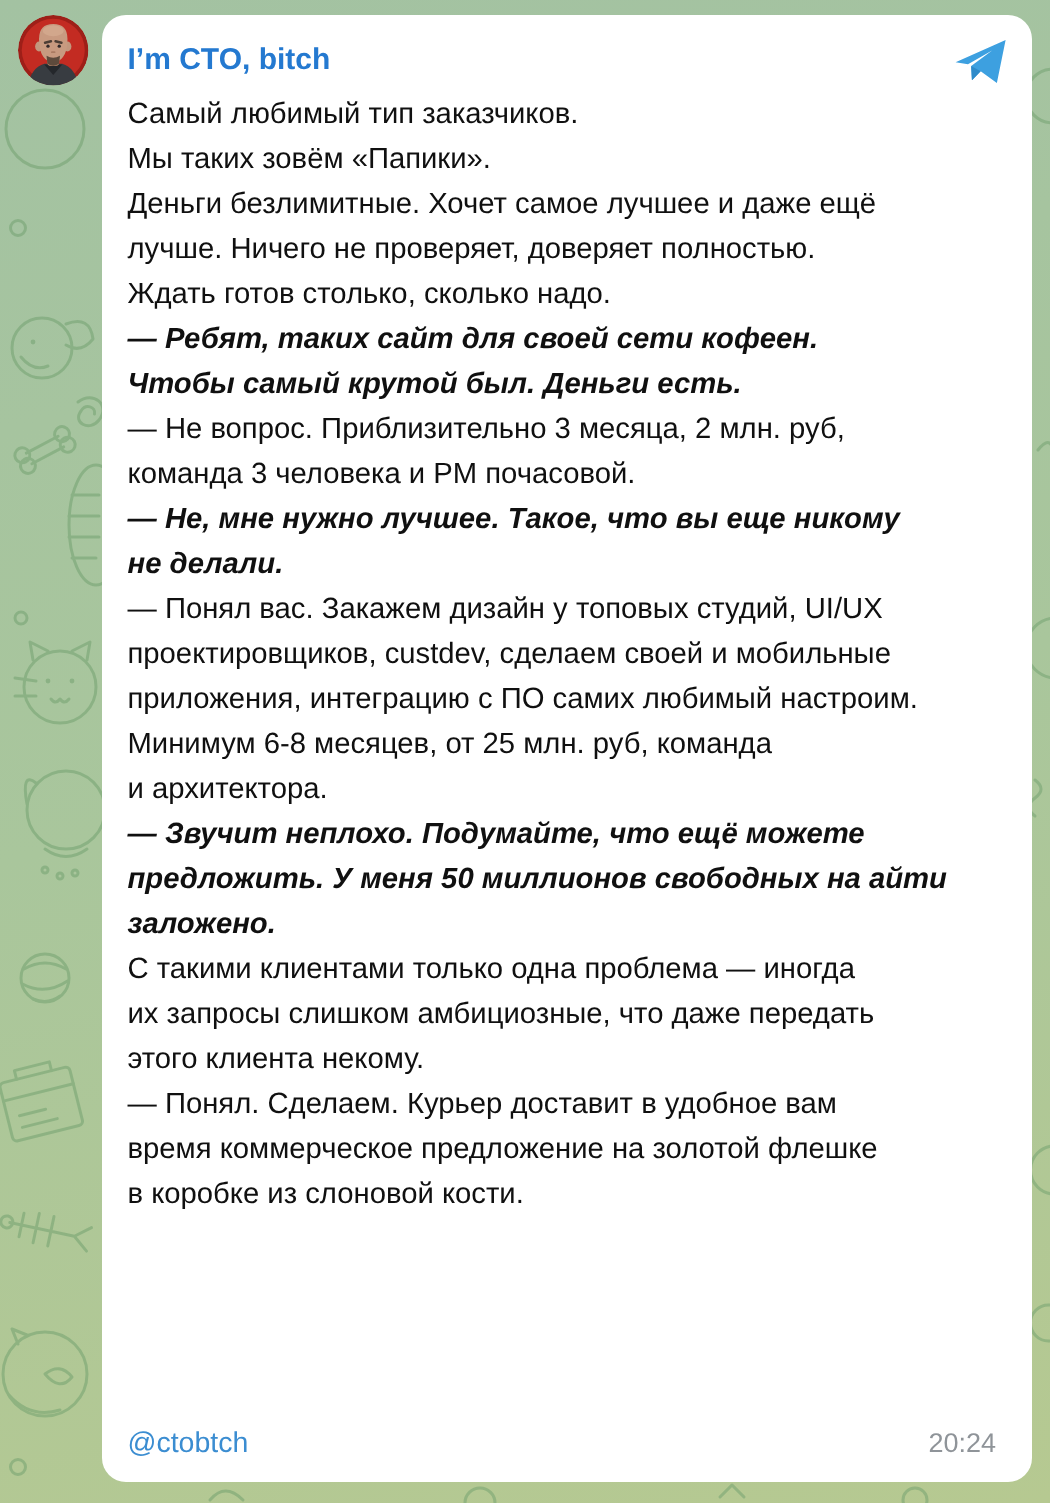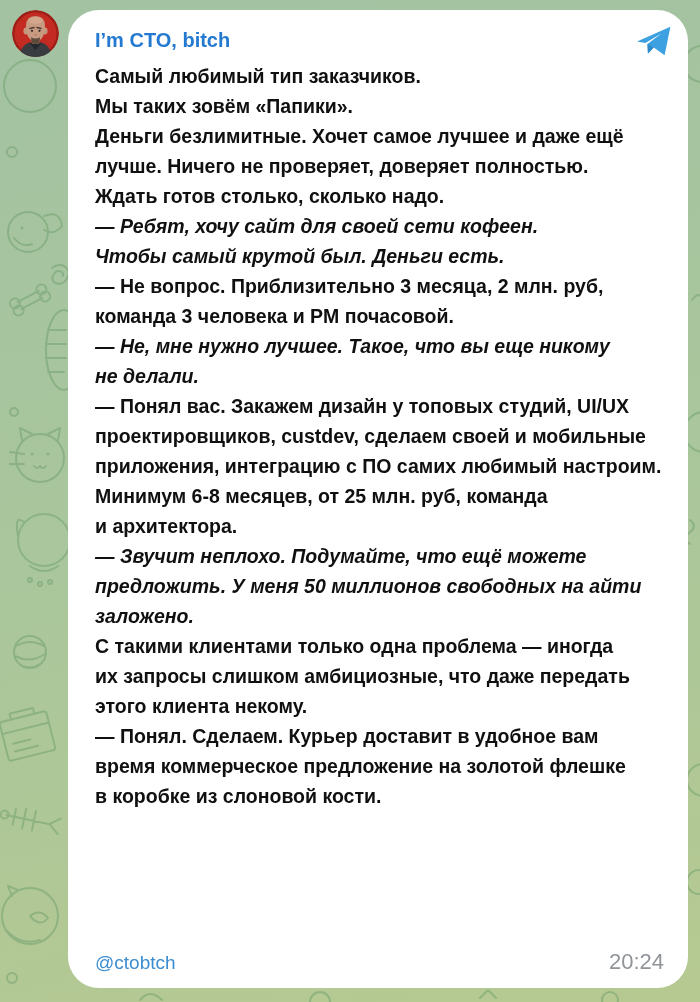--- a/index.html
+++ b/index.html
@@ -16,41 +16,41 @@
       var(--bg-bottom,#b6c991) 100%);
   }
   svg.pattern{position:absolute;left:0;top:0;}
   .avatar{
     position:absolute;left:12px;top:10px;width:47px;height:47px;
     border-radius:50%;overflow:hidden;cursor:pointer;
   }
   .bubble{
     position:absolute;left:68px;top:10px;width:620px;height:978px;
     background:var(--bubble,#ffffff);
-    border-radius:31px;box-sizing:border-box;
-    padding:15px 24px 10px 27px;
+    border-radius:16px;box-sizing:border-box;
+    padding:15px 24px 10px 17px;
     display:flex;flex-direction:column;
   }
   .plane{position:absolute;top:15px;right:16px;width:36px;height:32px;cursor:pointer;}
   .title{
     color:var(--title-blue,#2479d0);
     font-weight:bold;font-size:20px;line-height:31px;
     margin:0 0 5px 0;cursor:pointer;
   }
   .msg{font-size:19.5px;line-height:30px;color:var(--text,#101010);}
-  .para{margin:0;font-weight:bold;}
+  .para{margin:0;}
   .para.gap{}
   .para.bold-italic{font-weight:bold;font-style:italic;}
   .line{white-space:nowrap;}
   .footer{
     margin-top:auto;display:flex;justify-content:space-between;
     align-items:baseline;font-size:19px;line-height:26px;padding-bottom:2px;
   }
   .link{color:var(--link-blue,#3b8dd1);text-decoration:none;cursor:pointer;text-align:right;}
-  .time{color:var(--time-gray,#8f9499);font-size:22px;}
+  .time{color:var(--time-gray,#8f9499);font-size:18px;}
 </style>
 </head>
 <body>
 
 <div class="stage">
 
   <svg class="pattern" width="700" height="1002" viewBox="0 0 700 1002" aria-hidden="true">
     <g stroke="var(--doodle,#6f9f6d)" fill="none" stroke-width="2" stroke-linecap="round" stroke-linejoin="round" opacity="0.5">
       <circle cx="30" cy="86" r="26"></circle>
       <circle cx="12" cy="152" r="5"></circle>
@@ -153,21 +153,21 @@
         <div class="para">
           <div class="line">Самый любимый тип заказчиков.</div>
           <div class="line">Мы таких зовём «Папики».</div>
         </div>
         <div class="para gap">
           <div class="line">Деньги безлимитные. Хочет самое лучшее и даже ещё</div>
           <div class="line">лучше. Ничего не проверяет, доверяет полностью.</div>
           <div class="line">Ждать готов столько, сколько надо.</div>
         </div>
         <div class="para bold-italic gap">
-          <div class="line">— Ребят, хочу сайт для своей сети кофеен.</div>
+          <div class="line">— Ребят, таких сайт для своей сети кофеен.</div>
           <div class="line">Чтобы самый крутой был. Деньги есть.</div>
         </div>
         <div class="para">
           <div class="line">— Не вопрос. Приблизительно 3 месяца, 2 млн. руб,</div>
           <div class="line">команда 3 человека и PM почасовой.</div>
         </div>
         <div class="para bold-italic gap">
           <div class="line">— Не, мне нужно лучшее. Такое, что вы еще никому</div>
           <div class="line">не делали.</div>
         </div>

